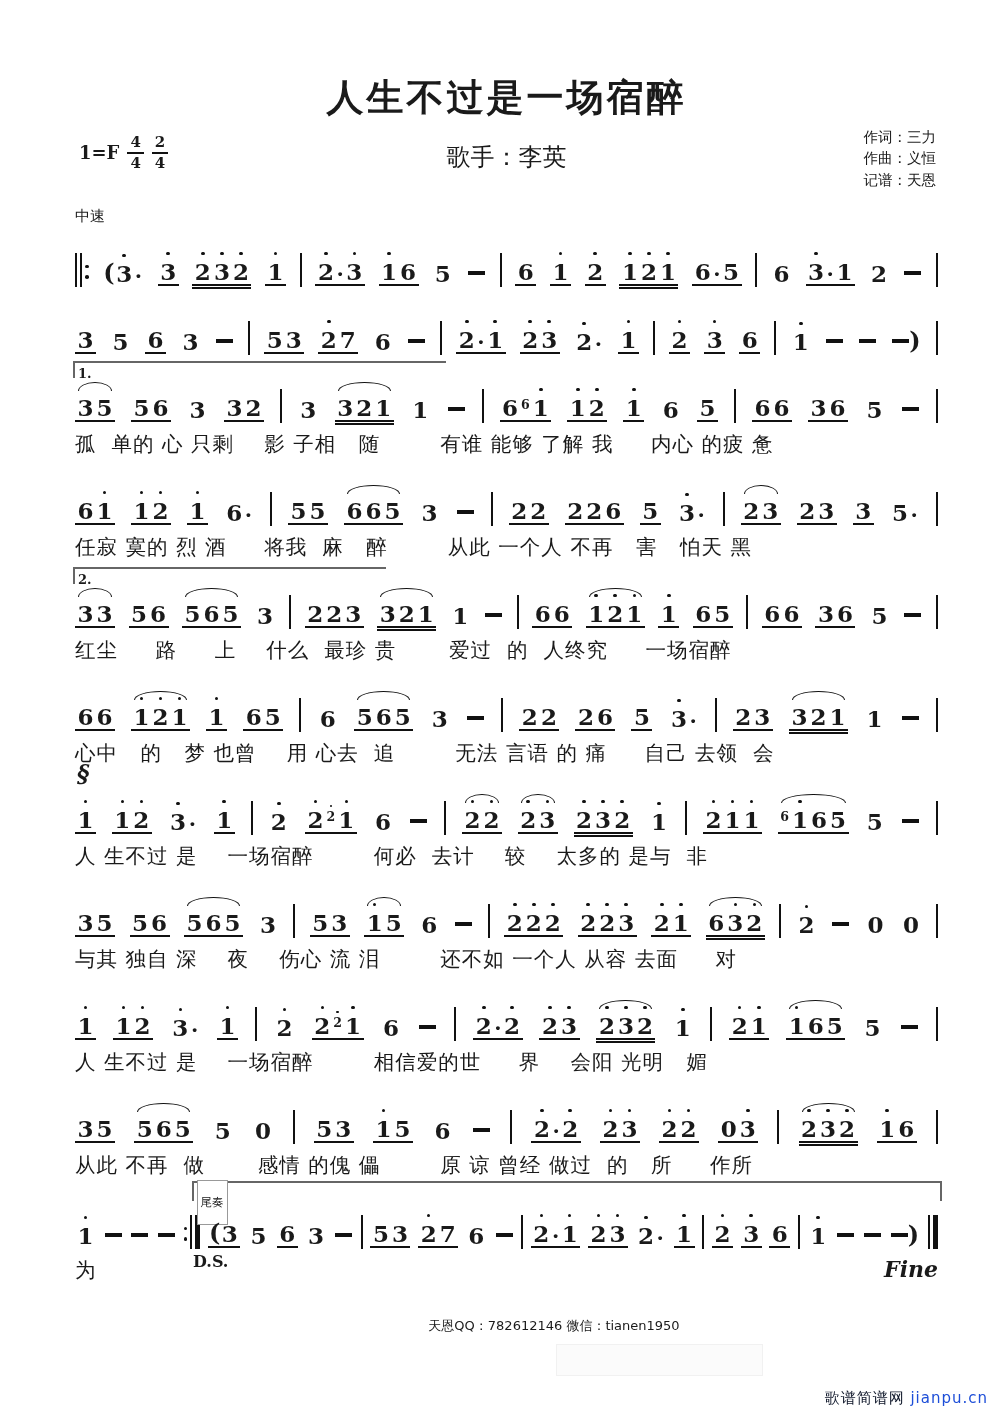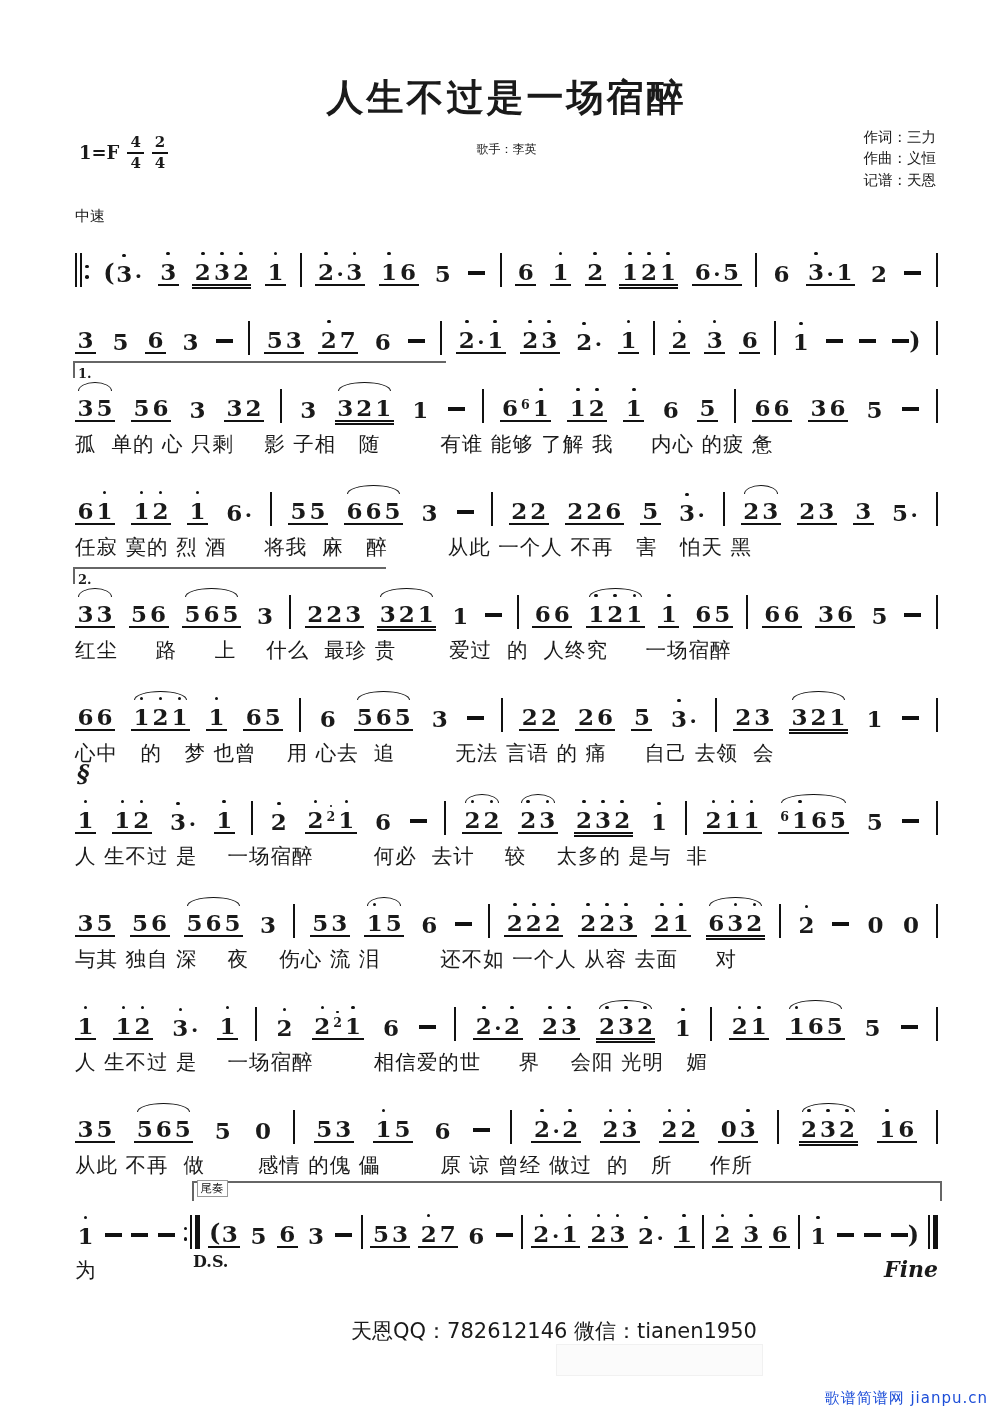--- a/index.html
+++ b/index.html
@@ -7,21 +7,21 @@
        font-family:"DejaVu Sans",sans-serif;color:#1a1a1a;}
   .sheet{padding:78px 62px 0 75px;position:relative;}
   .title{text-align:center;font-size:37px;font-weight:bold;letter-spacing:3px;line-height:1.1;}
   .meta-row{position:relative;height:82px;margin-top:6px;}
   .key-sig{position:absolute;left:4px;top:10px;display:flex;align-items:center;gap:8px;
            font-family:"DejaVu Serif",serif;font-weight:bold;font-size:18px;}
   .frac{display:inline-flex;flex-direction:column;align-items:center;line-height:1;
         font-size:15px;font-weight:bold;font-family:"DejaVu Serif",serif;}
   .frac .num{border-bottom:2px solid #111;padding:0 3px 2px;}
   .frac .den{padding-top:2px;}
-  .singer{position:absolute;left:0;right:0;top:16px;text-align:center;font-size:12px;}
+  .singer{position:absolute;left:0;right:0;top:16px;text-align:center;font-size:24px;}
   .credits{position:absolute;right:2px;top:2px;font-size:14.5px;line-height:1.5;}
   .tempo{font-size:15px;margin-bottom:16px;}
   
   .score-line{position:relative;margin-bottom:24px;}
   .score-line.has-volta{margin-top:18px;}
   .notes-row{display:flex;justify-content:space-between;align-items:flex-end;height:44px;}
   .grp{position:relative;display:inline-flex;}
   .uw{display:inline-flex;align-items:flex-end;padding:0 1px;position:relative;}
   .u1{border-bottom:2.2px solid #111;}
   .u2{border-bottom:2.2px solid #111;}
@@ -51,30 +51,30 @@
   .volta{position:absolute;top:-17px;left:-2px;height:15px;
          border-top:2px solid #666;border-left:2px solid #666;}
   .volta-label{font-family:"DejaVu Serif",serif;font-size:13px;font-weight:bold;
          padding-left:3px;line-height:13px;display:inline-block;}
   .segno{position:absolute;top:-31px;left:2px;font-family:"DejaVu Serif",serif;
          font-size:24px;font-weight:bold;font-style:italic;}
   .outro-line{margin-top:26px;}
   .outro-bracket{position:absolute;top:-23px;left:13.5%;right:-4px;height:18px;
          border:2px solid #666;border-bottom:none;}
   .outro-label{position:absolute;left:3px;top:-3px;font-size:11.5px;line-height:15px;
-         border:1px solid #999;background:#fff;padding:0 3px;}
+         border:1px solid #999;background:#fff;padding:14px 3px;}
   .ds{position:absolute;left:118px;top:48px;font-family:"DejaVu Serif",serif;
       font-weight:bold;font-size:16px;}
   .fine{position:absolute;right:0;top:52px;font-family:"DejaVu Serif",serif;
       font-style:italic;font-weight:bold;font-size:22px;}
-  .footer-contact{text-align:center;margin:34px 0 0 95px;font-size:21px;}
+  .footer-contact{text-align:center;margin:34px 0 0 95px;font-size:13px;}
   .faint-box{position:absolute;left:556px;top:1344px;width:205px;height:30px;
       background:#fbfbfb;border:1px solid #f1f1f1;}
   .watermark{position:absolute;right:12px;bottom:7px;font-size:15px;letter-spacing:1px;}
-  .wm-gray{color:#1d4ed8;}
+  .wm-gray{color:#0f172a;}
   .wm-orange{color:#1d4ed8;text-decoration:none;}
 </style>
 </head>
 <body>
 
 <div class="sheet">
   <div class="title">人生不过是一场宿醉</div>
 
   <div class="meta-row">
     <div class="key-sig">

